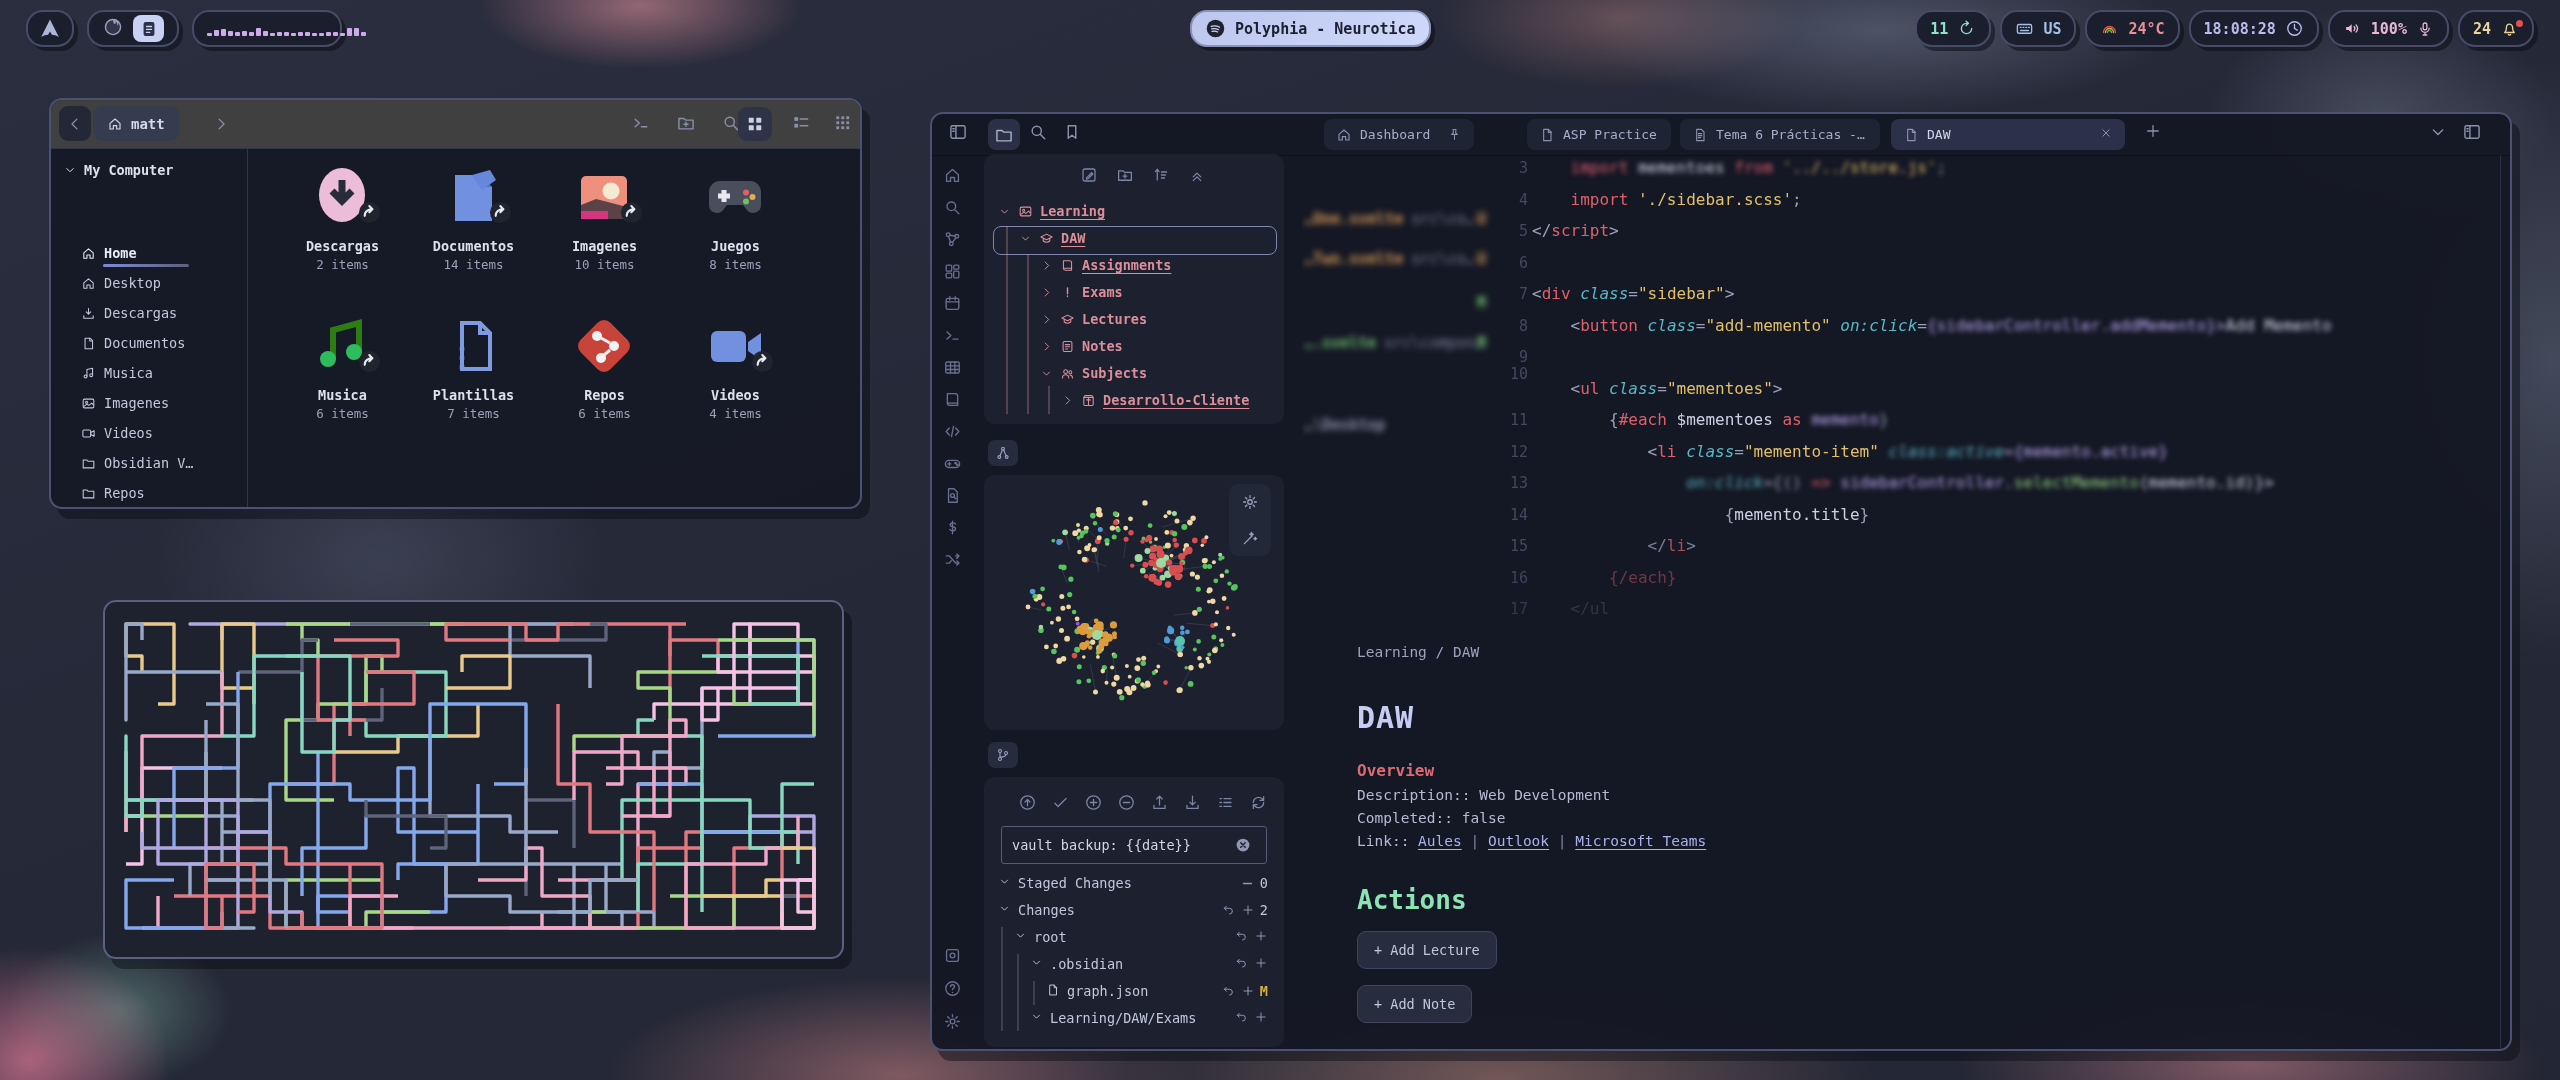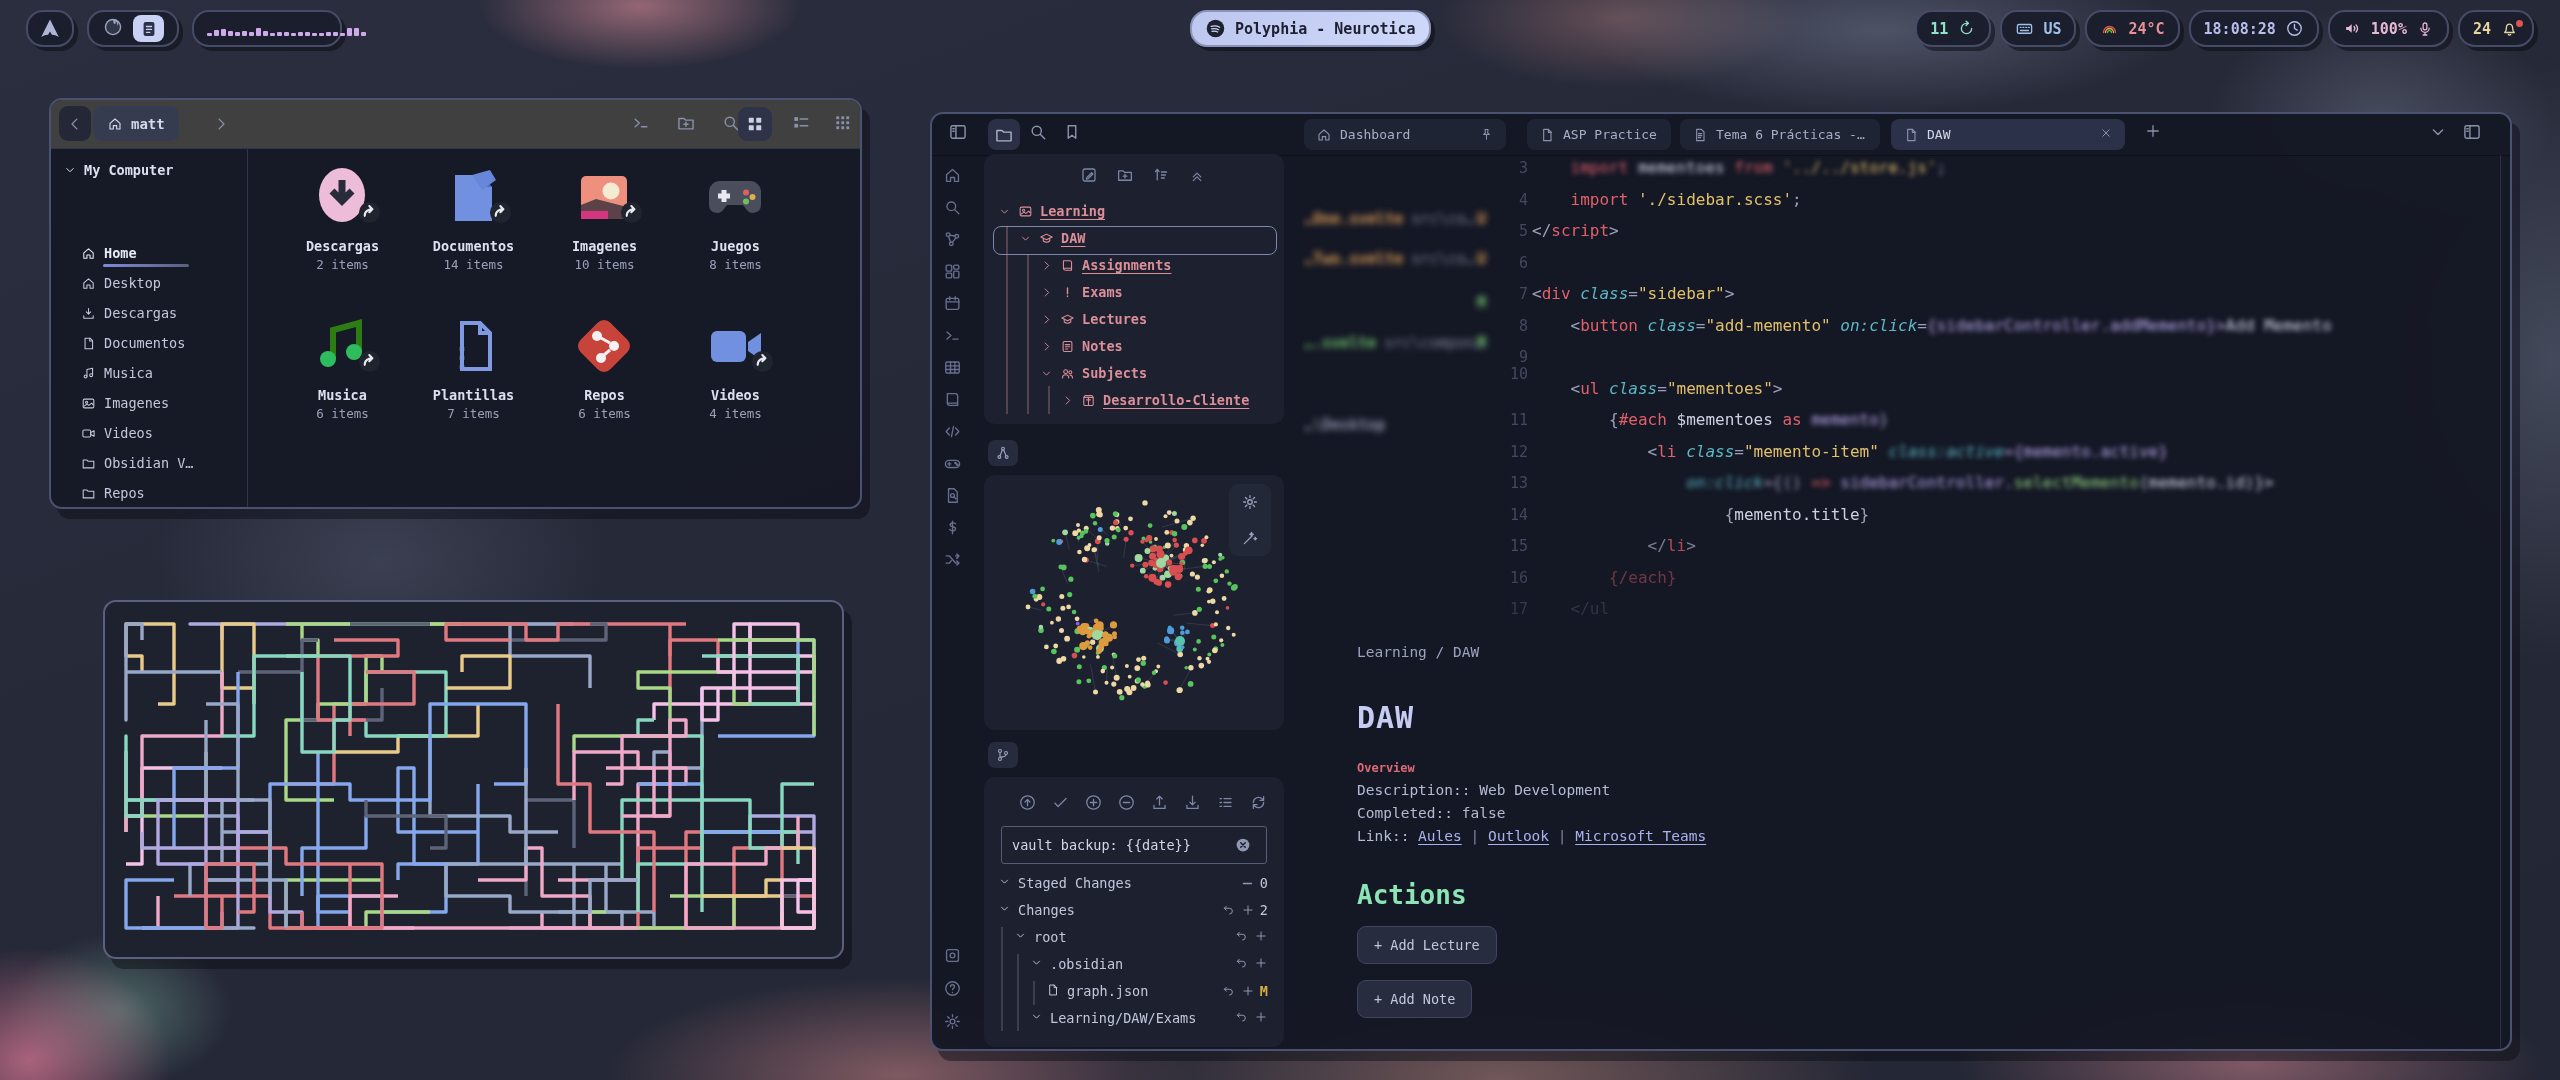--- a/index.html
+++ b/index.html
@@ -112,21 +112,21 @@
   .exp-st{position:absolute;left:173px;}
   .code-line{position:absolute;left:230px;right:0;height:31.5px;display:flex;align-items:center;
              font-size:16px;white-space:pre;}
   .ln{position:absolute;width:36px;text-align:right;color:#424960;font-size:15px;}
   .blur{filter:blur(2.6px);}
   .it{font-style:italic;}
   
   #note{position:absolute;left:425px;top:530px;width:1100px;}
   #note-crumb{color:#9ba3bd;font-size:14.5px;}
   #note-title{margin-top:40px;color:#c6ccf2;font-size:30px;font-weight:bold;letter-spacing:1px;}
-  #note-overview{margin-top:26px;color:#dd6b75;font-size:12px;font-weight:bold;}
+  #note-overview{margin-top:26px;color:#dd6b75;font-size:16px;font-weight:bold;}
   .nf{margin-top:7px;color:#b4bbd2;font-size:14.5px;}
   .nf a{color:#a9b2ee;}
   .nf .sep{color:#7c84a0;}
   #note-actions{margin-top:36px;color:#8ce3b4;font-size:26px;font-weight:bold;}
   .act-btn{display:block;margin-top:16px;background:#272c3e;border:1.5px solid #3e445f;border-radius:9px;
            color:#c2c8dc;font-size:13.5px;font-family:"DejaVu Sans Mono",monospace;
            padding:10px 16px;width:max-content;}
   #ob-right-edge{position:absolute;right:9px;top:41px;bottom:0;width:1.5px;background:#2b3044;}
 </style>
 </head>
@@ -633,21 +633,21 @@
           <circle cx="10.5" cy="10.5" r="5.5"></circle>
           <path d="M15 15l5 5"></path>
         </svg>
       </span>
     <span class="ob-tabicon ic" style="left:130px" id="obt-3">
         <svg width="20" height="20" viewBox="0 0 24 24" fill="none" stroke="currentColor" stroke-width="1.7" stroke-linecap="round" stroke-linejoin="round">
           <path d="M7.5 4.5h9V19.5l-4.5-3.6L7.5 19.5z"></path>
         </svg>
       </span>
     <div id="ob-tabs">
-        <div class="tab" style="left:372px;width:202px">
+        <div class="tab" style="left:392px;width:150px">
           <span class="ic ">
             <svg width="16" height="16" viewBox="0 0 24 24" fill="none" stroke="currentColor" stroke-width="1.7" stroke-linecap="round" stroke-linejoin="round">
               <path d="M4.5 11 12 4.5 19.5 11v8.5h-5v-5h-5v5h-5z"></path>
             </svg>
           </span>
           <span style="flex:1;overflow:hidden;white-space:nowrap">Dashboard</span>
           <span class="ic ">
             <svg width="15" height="15" viewBox="0 0 24 24" fill="none" stroke="currentColor" stroke-width="1.7" stroke-linecap="round" stroke-linejoin="round">
               <path d="M9.5 4h5l-.8 5.2 2.8 2.8H7.5l2.8-2.8zM12 12v7.5"></path>
             </svg>

